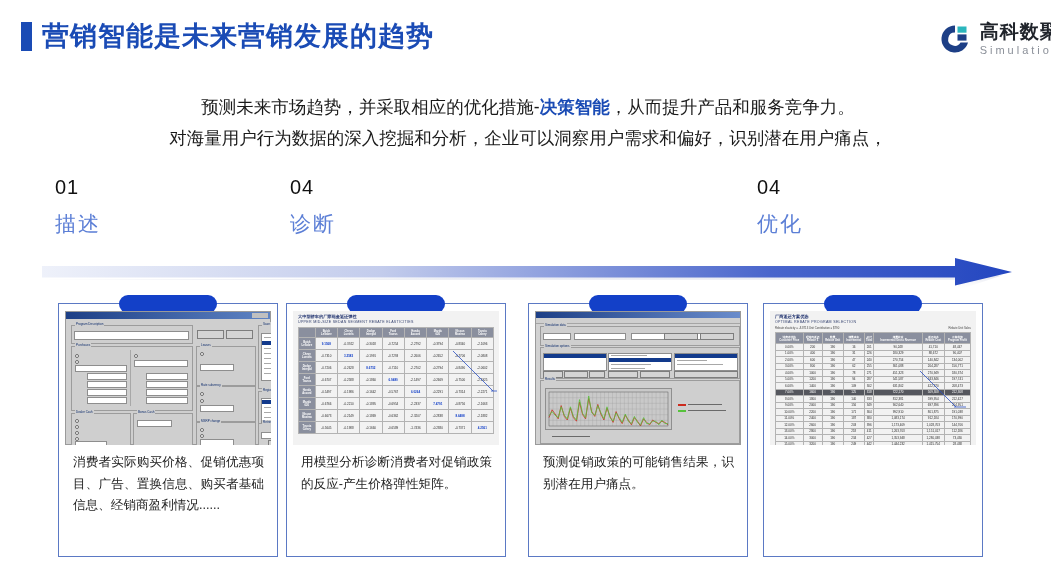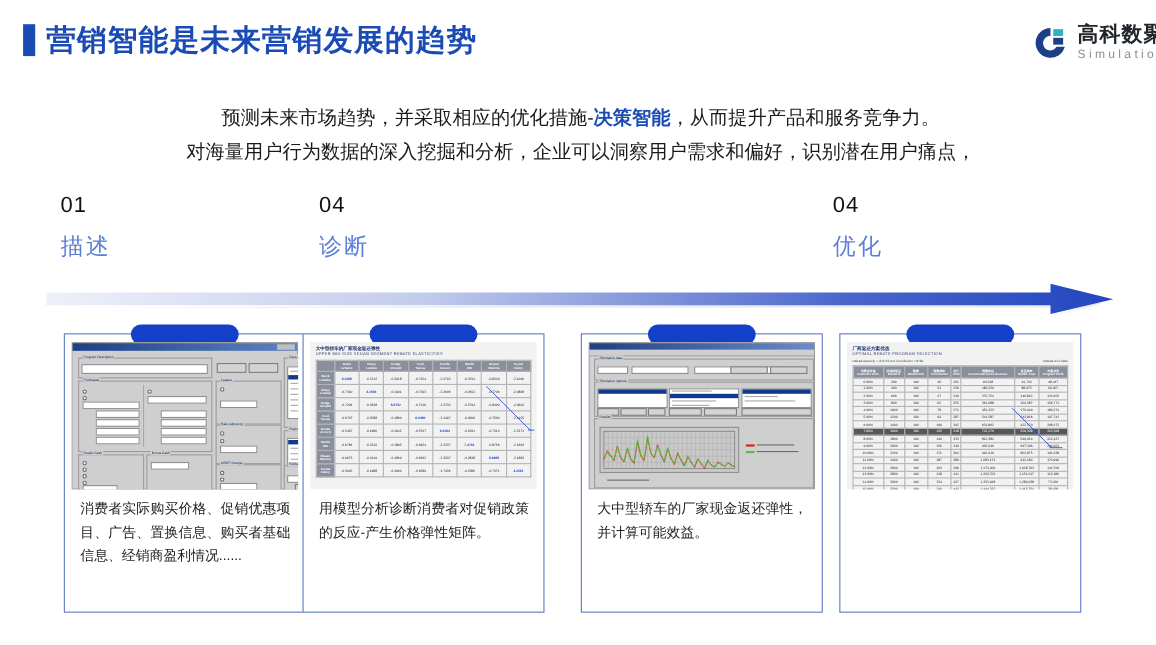--- a/index.html
+++ b/index.html
@@ -249,21 +249,21 @@
         <div class="fld" style="left:195px;top:113px;width:48px;height:5px;"></div>
 
         <div class="btn" style="left:202px;top:121px;width:24px;height:6px;"></div>
 
       </div>
     </div>
   </div>
   <div class="card-caption">消费者实际购买价格、促销优惠项目、广告、置换信息、购买者基础信息、经销商盈利情况......</div>
 </div>
 
-<div class="card" style="left:275px;">
+<div class="card" style="left:286px;">
   <div class="card-tab"></div>
   <div class="card-shot">
     <div class="tbl" style="background:#f2f2f2;">
       <div class="tbl-title">大中型轿车的厂家现金返还弹性</div>
       <div class="tbl-sub">UPPER MID-SIZE SEDAN SEGMENT REBATE ELASTICITIES</div>
       <table class="grid" id="matrix-grid" style="left:5px;top:16px;width:196px;">
           <tbody>
             <tr>
               <th></th>
               <th style="height:9px;width:22px;">Buick<br>LeSabre</th>
@@ -462,21 +462,21 @@
             <rect x="3" y="3" width="119" height="34" fill="none" stroke="#5a5a5a" stroke-width="0.4"></rect>
           </svg>
       </div>
       <div class="legend-sw" style="left:142px;top:92px;width:8px;background:#cc2b1e;"></div>
       <div class="legend-sw" style="left:142px;top:98px;width:8px;background:#57c23c;"></div>
       <div class="ln" style="left:152px;top:92px;width:34px;background:#6a6a6a;"></div>
       <div class="ln" style="left:152px;top:98px;width:38px;background:#6a6a6a;"></div>
       <div class="ln" style="left:16px;top:124px;width:38px;background:#6a6a6a;"></div>
     </div>
   </div>
-  <div class="card-caption">大中型轿车的厂家现金返还弹性，并计算可能效益。</div>
+  <div class="card-caption">预测促销政策的可能销售结果，识别潜在用户痛点。</div>
 </div>
 
 <div class="card" style="left:763px;">
   <div class="card-tab"></div>
   <div class="card-shot">
     <div class="tbl" style="background:#f2f2f2;">
       <div class="tbl-title">厂商返还方案优选</div>
       <div class="tbl-sub">OPTIMAL REBATE PROGRAM SELECTION</div>
       <div class="tbl-note" style="left:5px;top:15px;">Rebate elasticity = -8.8713    Unit Contribution = $790</div>
       <div class="tbl-note" style="right:5px;top:15px;">Rebate Unit Sales</div>

